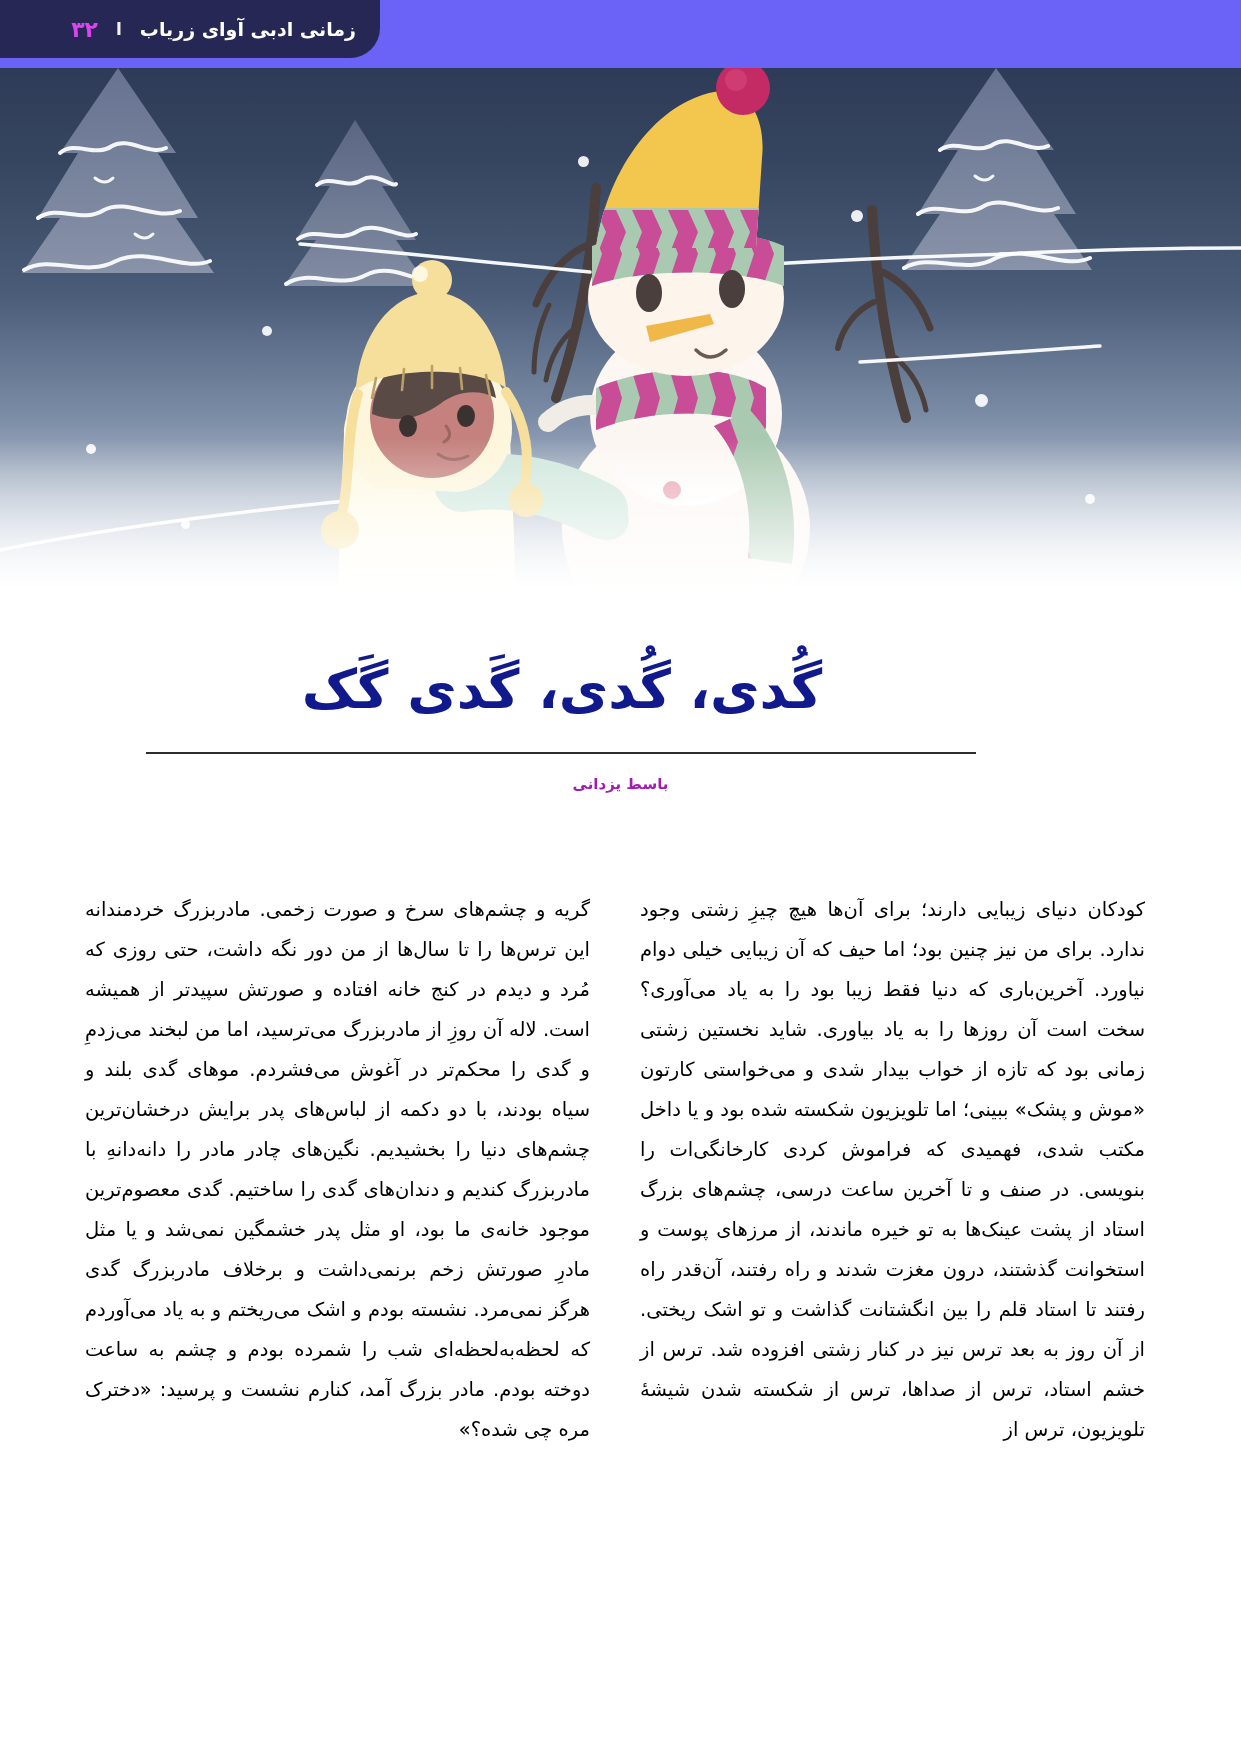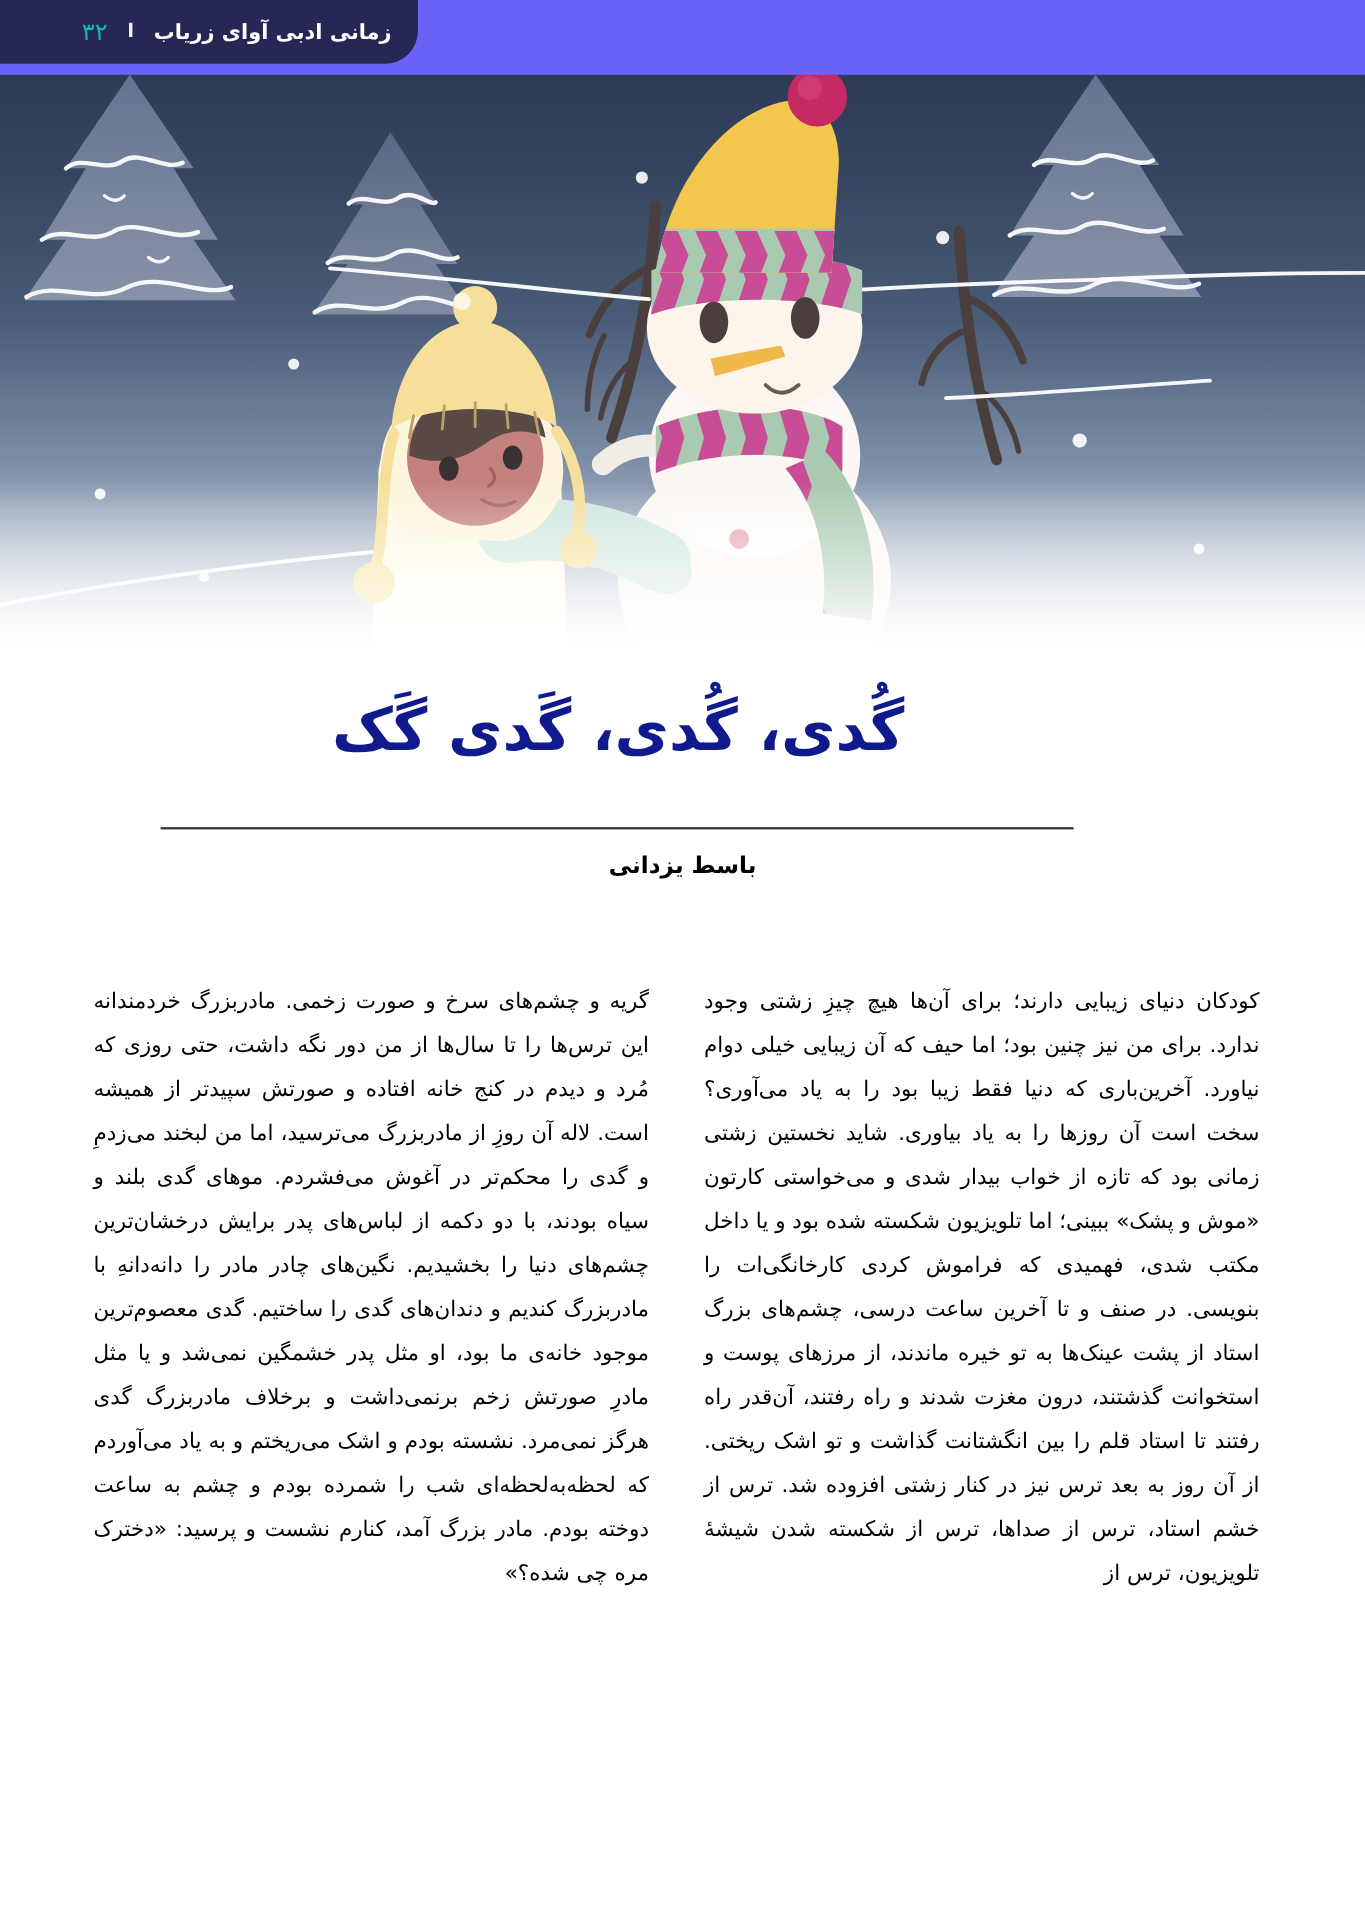--- a/index.html
+++ b/index.html
@@ -62,23 +62,23 @@
     white-space: nowrap;
   }
   .sep {
     color: #ffffff;
     font-size: 17px;
     font-weight: bold;
     opacity: .95;
     padding: 0 4px;
   }
   .page-num {
-    color: #14b8a6;
+    color: #d946ef;
     font-size: 22px;
-    font-weight: normal;
+    font-weight: bold;
     letter-spacing: 1px;
     white-space: nowrap;
   }
 
   
   .hero {
     position: absolute;
     top: 58px; left: 0;
     width: 1241px;
     height: 560px;
@@ -110,21 +110,21 @@
 
   
   .tree { position: absolute; z-index: 11; }
 
   
   .figure { position: absolute; z-index: 20; }
 
   
   .title-block {
     position: absolute;
-    top: 630px; left: 0;
+    top: 656px; left: 0;
     width: 1124px;
     text-align: center;
     z-index: 50;
   }
   .story-title {
     font-family: "DejaVu Sans", "Liberation Sans", sans-serif;
     font-size: 54px;
     font-weight: bold;
     color: #111a8c;
     direction: rtl;
@@ -140,23 +140,23 @@
     height: 2px;
     background: #2d2d2d;
     z-index: 50;
   }
 
   .byline {
     position: absolute;
     top: 775px; left: 0;
     width: 1241px;
     text-align: center;
-    font-size: 21px;
+    font-size: 15px;
     font-weight: bold;
-    color: #000000;
+    color: #a21caf;
     direction: rtl;
     z-index: 50;
   }
 
   
   .columns {
     position: absolute;
     top: 890px;
     left: 85px;
     width: 1060px;

